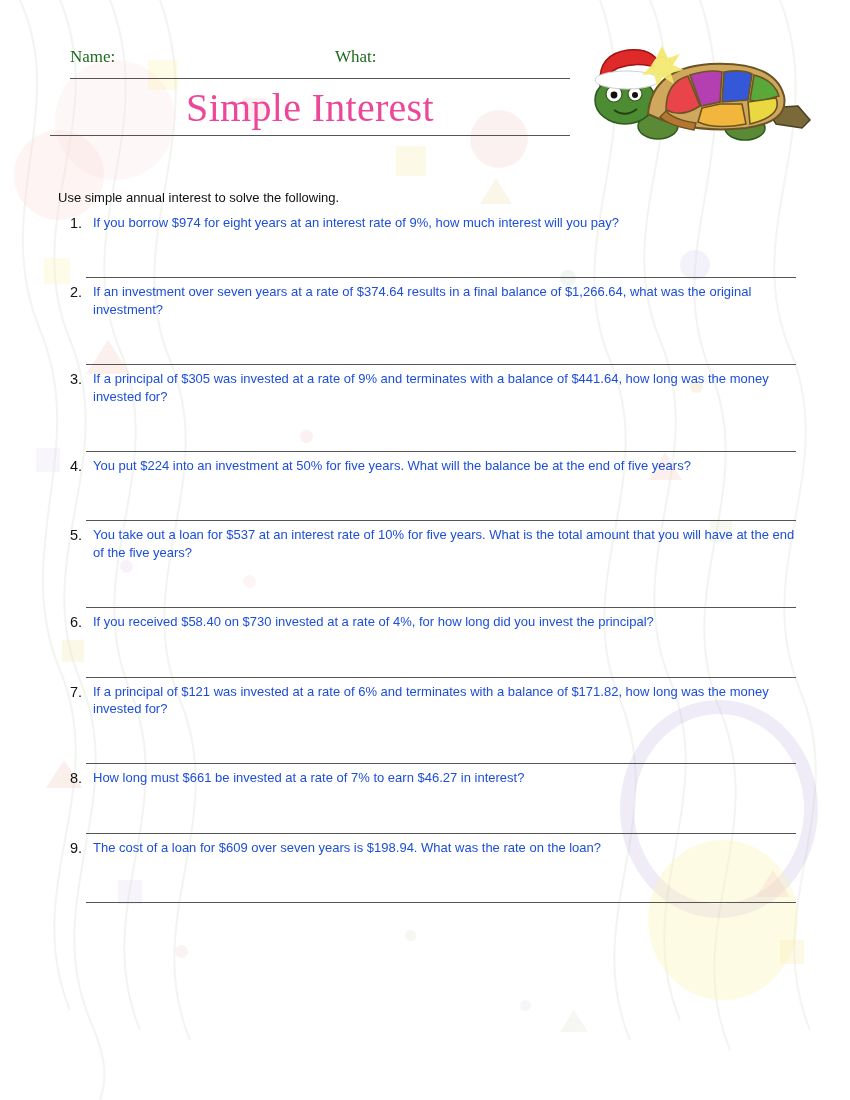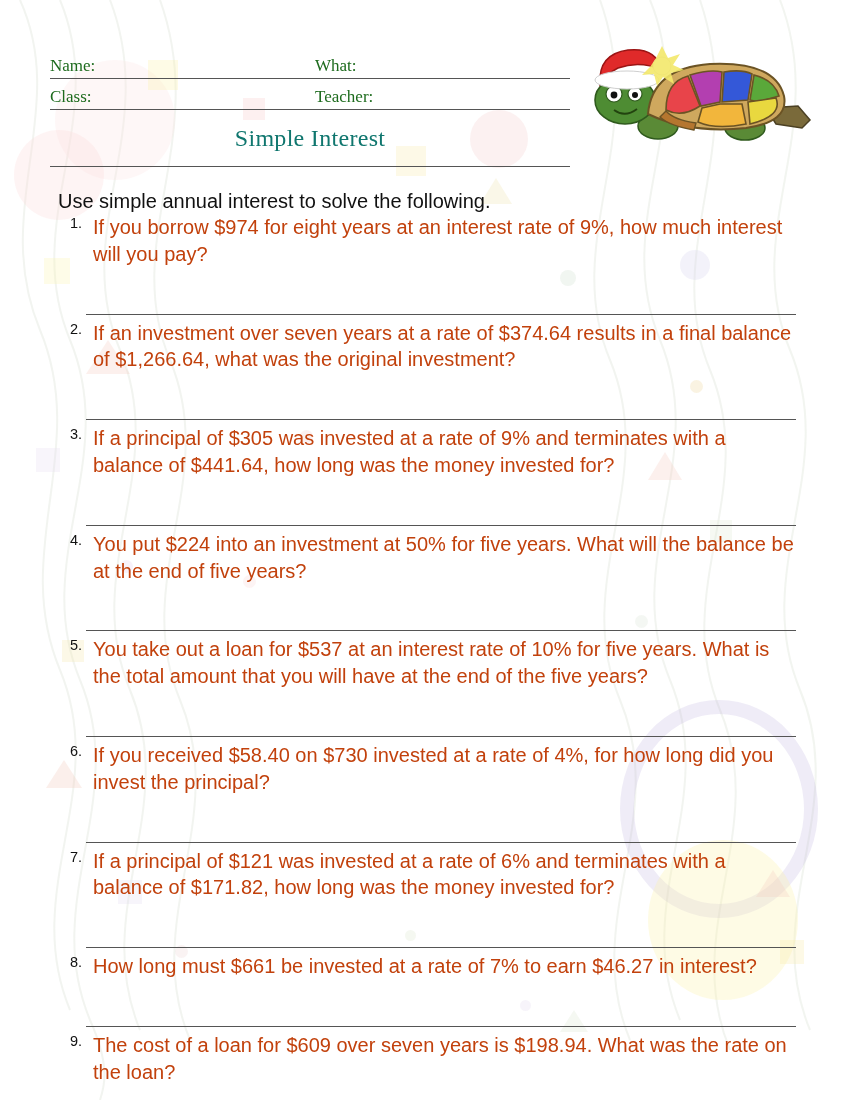--- a/index.html
+++ b/index.html
@@ -64,59 +64,60 @@
 
   .header {
     position: absolute;
     left: 50px;
     top: 48px;
     width: 520px;
   }
   .hdr-row {
     display: flex;
     height: 30px;
-    align-items: flex-end;
+    align-items: flex-start;
     border-bottom: 1px solid #555;
+    margin-left: 20px;
   }
   .hdr-cell {
     font-family: "Liberation Serif", serif;
     font-size: 17px;
     color: #1d6b1d;
     line-height: 1;
     padding-bottom: 4px;
   }
   .hdr-cell.first { width: 265px; }
 
   .title-wrap {
     height: 56px;
     border-bottom: 1px solid #555;
     display: flex;
     align-items: center;
     justify-content: center;
   }
   .title {
     font-family: "Liberation Serif", serif;
-    font-size: 24px;
-    color: #0f766e;
+    font-size: 40px;
+    color: #ec4899;
     letter-spacing: 0.3px;
   }
 
   .turtle {
     position: absolute;
     right: 35px;
     top: 44px;
     width: 245px;
     height: 105px;
   }
 
   .instructions {
     position: absolute;
     left: 58px;
     top: 190px;
-    font-size: 20px;
+    font-size: 13px;
     color: #111;
   }
 
   .questions {
     position: absolute;
     left: 56px;
     top: 214px;
     width: 740px;
   }
   .q {
@@ -130,22 +131,22 @@
   .q-num {
     width: 26px;
     flex: 0 0 26px;
     text-align: right;
     font-size: 14.5px;
     color: #111;
     padding-top: 1px;
   }
   .q-text {
     flex: 1;
-    font-size: 20px;
-    color: #c2410c;
+    font-size: 13px;
+    color: #1d4ed8;
     line-height: 1.34;
     padding-left: 11px;
   }
   .answer-line {
     margin: 12px 0 0 30px;
     border-bottom: 1px solid #555;
     height: 34px;
   }
 </style>
 </head>
@@ -201,24 +202,20 @@
     <div class="tri" style="left:560px; top:1010px; border-left:14px solid transparent; border-right:14px solid transparent; border-bottom:22px solid #dfe8d3;"></div>
   </div>
 
   <div class="content">
 
     <div class="header">
       <div class="hdr-row">
         <div class="hdr-cell first">Name:</div>
         <div class="hdr-cell">What:</div>
       </div>
-      <div class="hdr-row">
-        <div class="hdr-cell first">Class:</div>
-        <div class="hdr-cell">Teacher:</div>
-      </div>
       <div class="title-wrap">
         <div class="title">Simple Interest</div>
       </div>
     </div>
 
     <svg class="turtle" viewBox="0 0 245 105">
 
       <path d="M196,64 L228,62 L240,76 L232,84 L206,80 Z" fill="#7a6a3a" stroke="#4b4023" stroke-width="1.5"></path>
       <ellipse cx="88" cy="82" rx="20" ry="13" fill="#5a8a36" stroke="#2f5a1d" stroke-width="1.5"></ellipse>
       <ellipse cx="175" cy="84" rx="20" ry="12" fill="#5a8a36" stroke="#2f5a1d" stroke-width="1.5"></ellipse>

